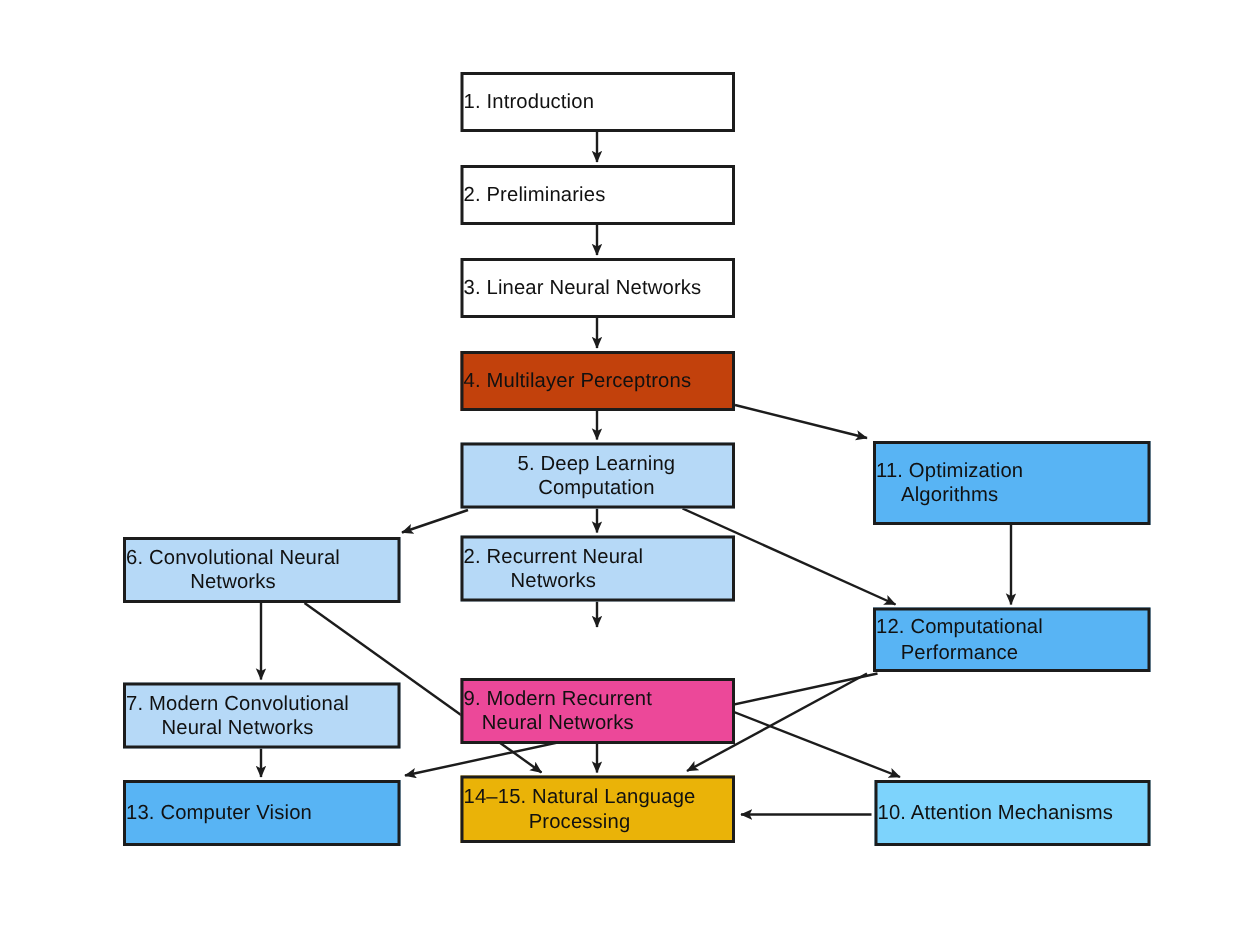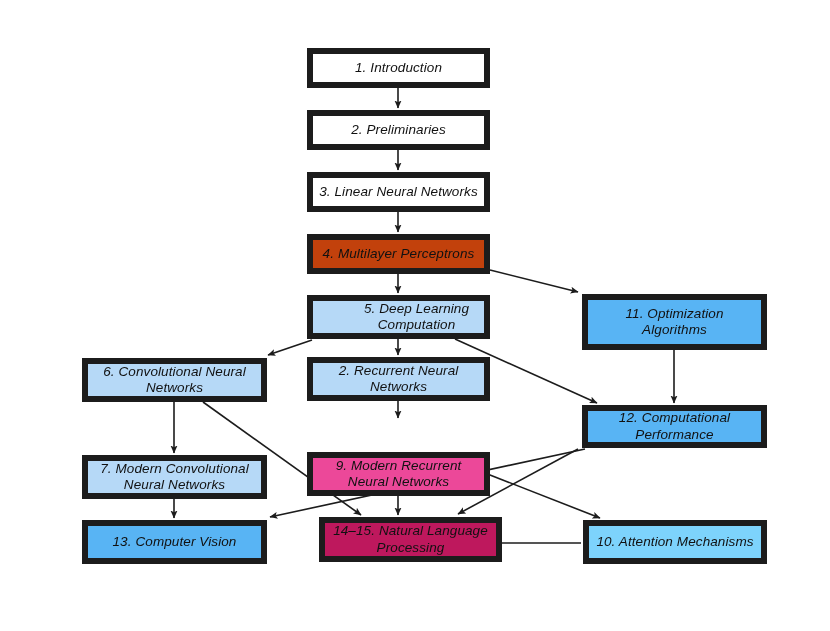--- a/index.html
+++ b/index.html
@@ -19,27 +19,25 @@
     position: absolute;
     left: 0;
     top: 0;
     width: 830px;
     height: 631px;
     z-index: 1;
   }
   .node {
     position: absolute;
     box-sizing: border-box;
-    border: 6px solid #c2410c;
+    border: 2px solid #c2410c;
     display: flex;
     align-items: center;
-    justify-content: center;
     text-align: center;
     z-index: 2;
-    font-style: italic;
   }
   .node-label {
     font-size: 13.5px;
     line-height: 1.22;
     color: #111111;
     white-space: pre-line;
     letter-spacing: 0.1px;
   }
   .caption {
     position: absolute;
@@ -122,21 +120,21 @@
         <span class="node-label">9. Modern Recurrent
 Neural Networks</span>
       </div>
       <div class="node" style="left: 82px; top: 455px; width: 185px; height: 44px; background: rgb(182, 217, 247); border-color: rgb(28, 28, 28);">
         <span class="node-label">7. Modern Convolutional
 Neural Networks</span>
       </div>
       <div class="node" style="left: 82px; top: 520px; width: 185px; height: 44px; background: rgb(88, 180, 244); border-color: rgb(28, 28, 28);">
         <span class="node-label">13. Computer Vision</span>
       </div>
-      <div class="node" style="left: 307px; top: 517px; width: 183px; height: 45px; background: #be185d; border-color: rgb(28, 28, 28); margin-left: 12px;">
+      <div class="node" style="left: 307px; top: 517px; width: 183px; height: 45px; background: #eab308; border-color: rgb(28, 28, 28);">
         <span class="node-label">14–15. Natural Language
 Processing</span>
       </div>
       <div class="node" style="left: 583px; top: 520px; width: 184px; height: 44px; background: #7dd3fc; border-color: rgb(28, 28, 28);">
         <span class="node-label">10. Attention Mechanisms</span>
       </div>
     </div>
 
 </div>
 

